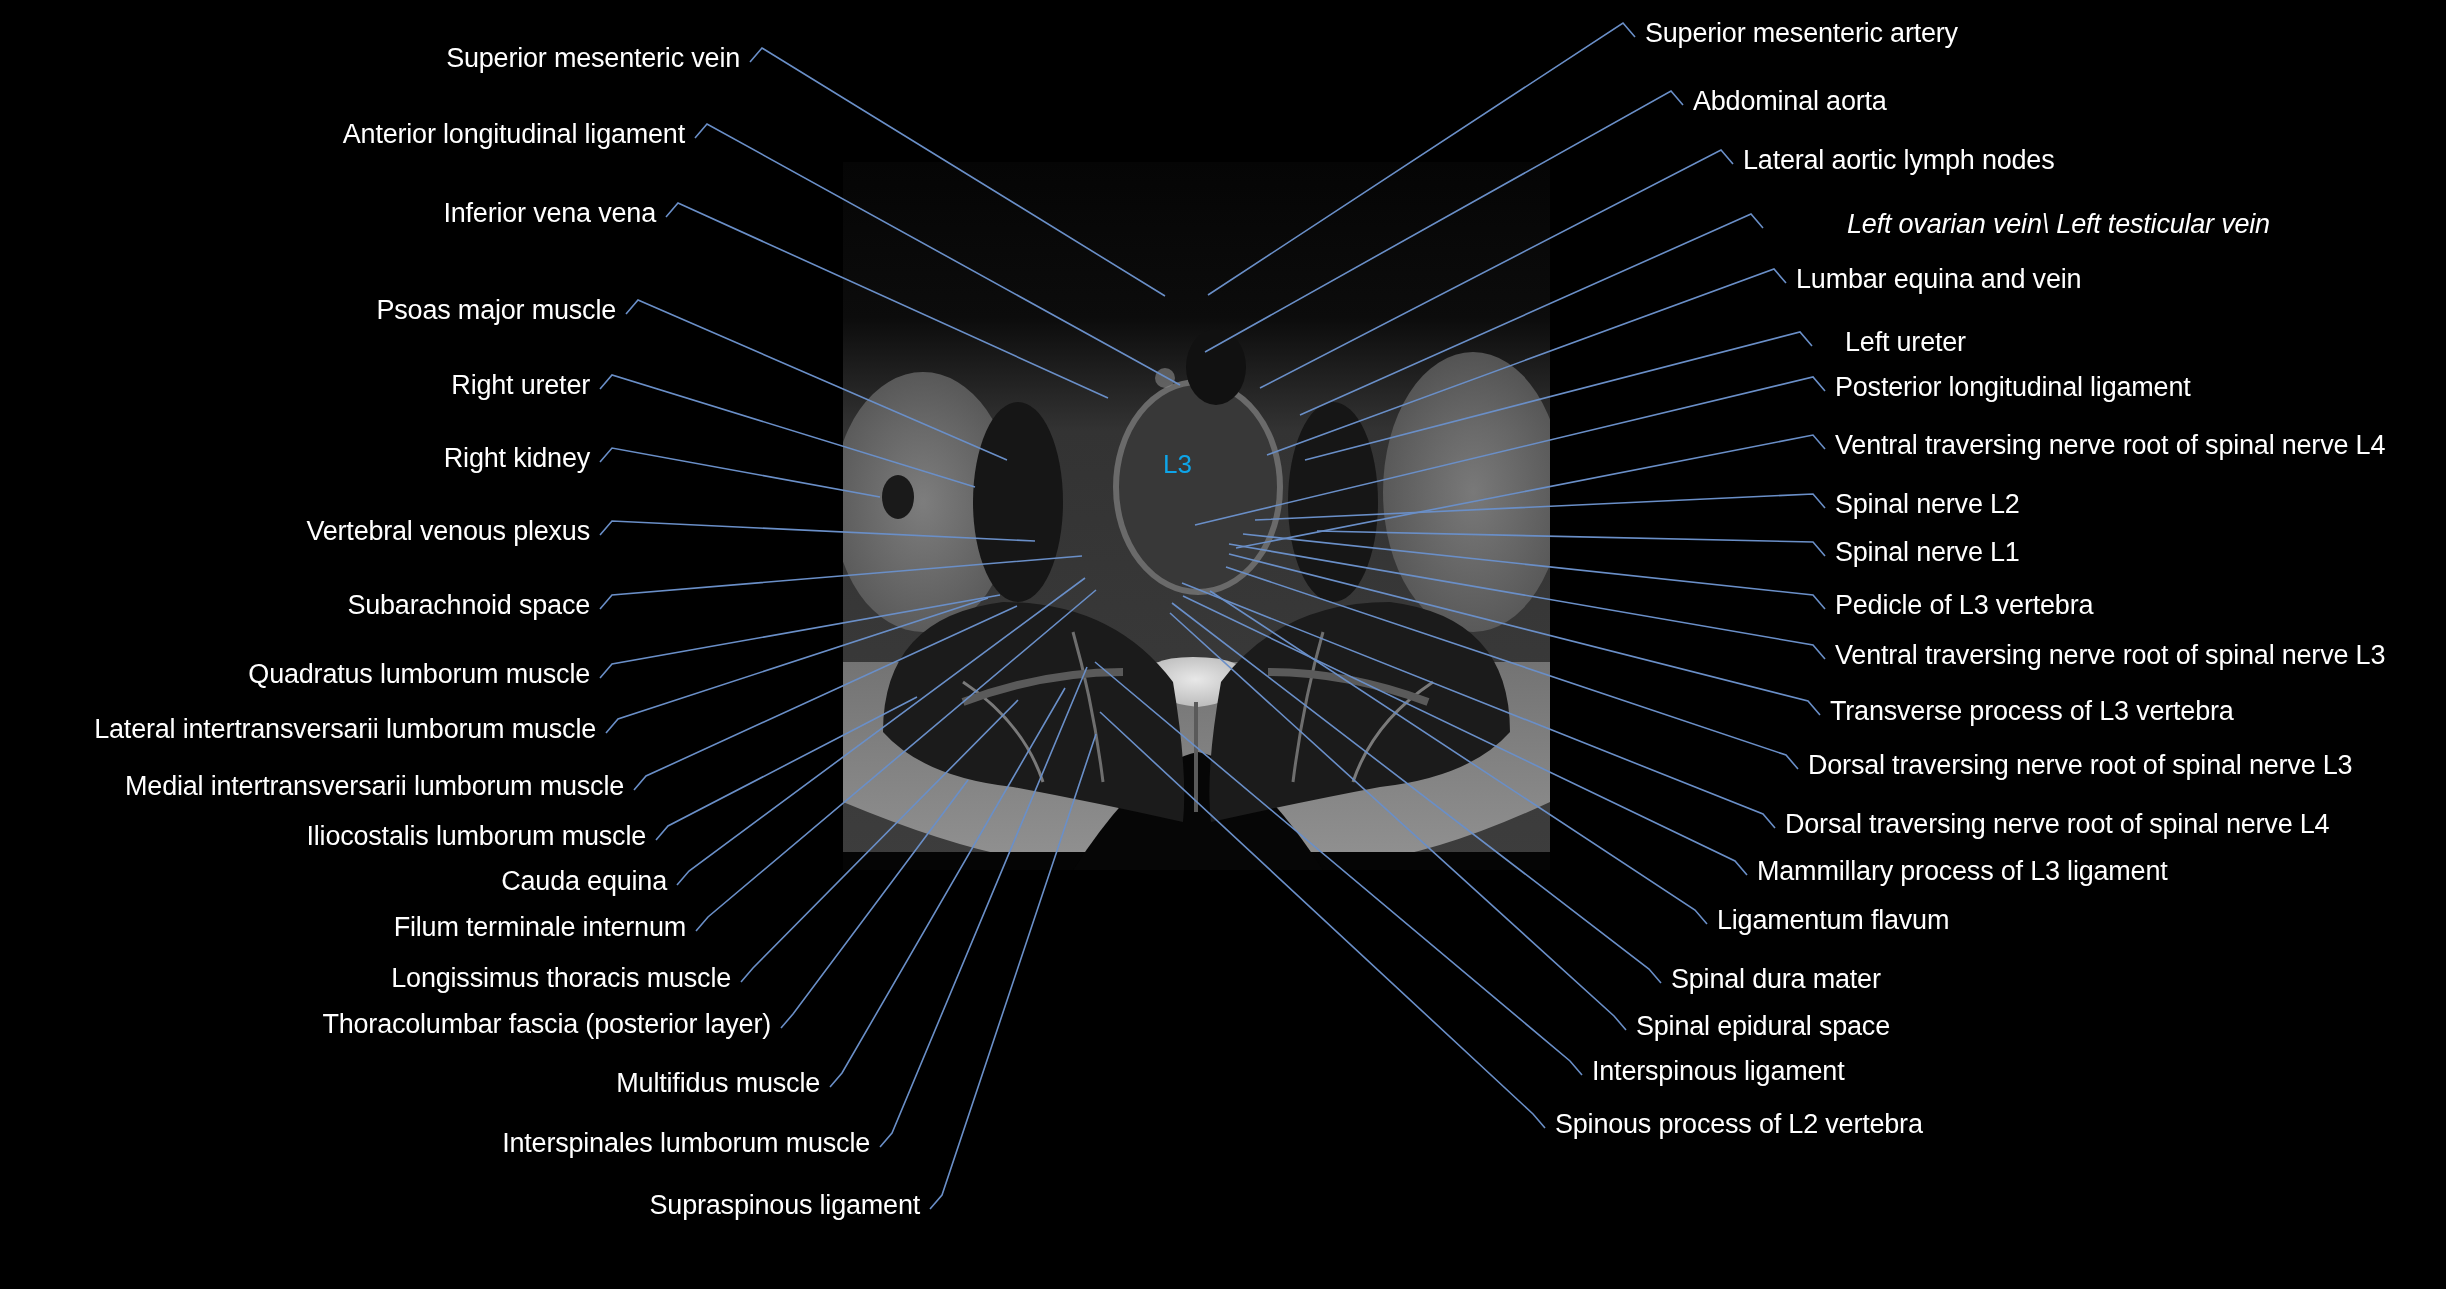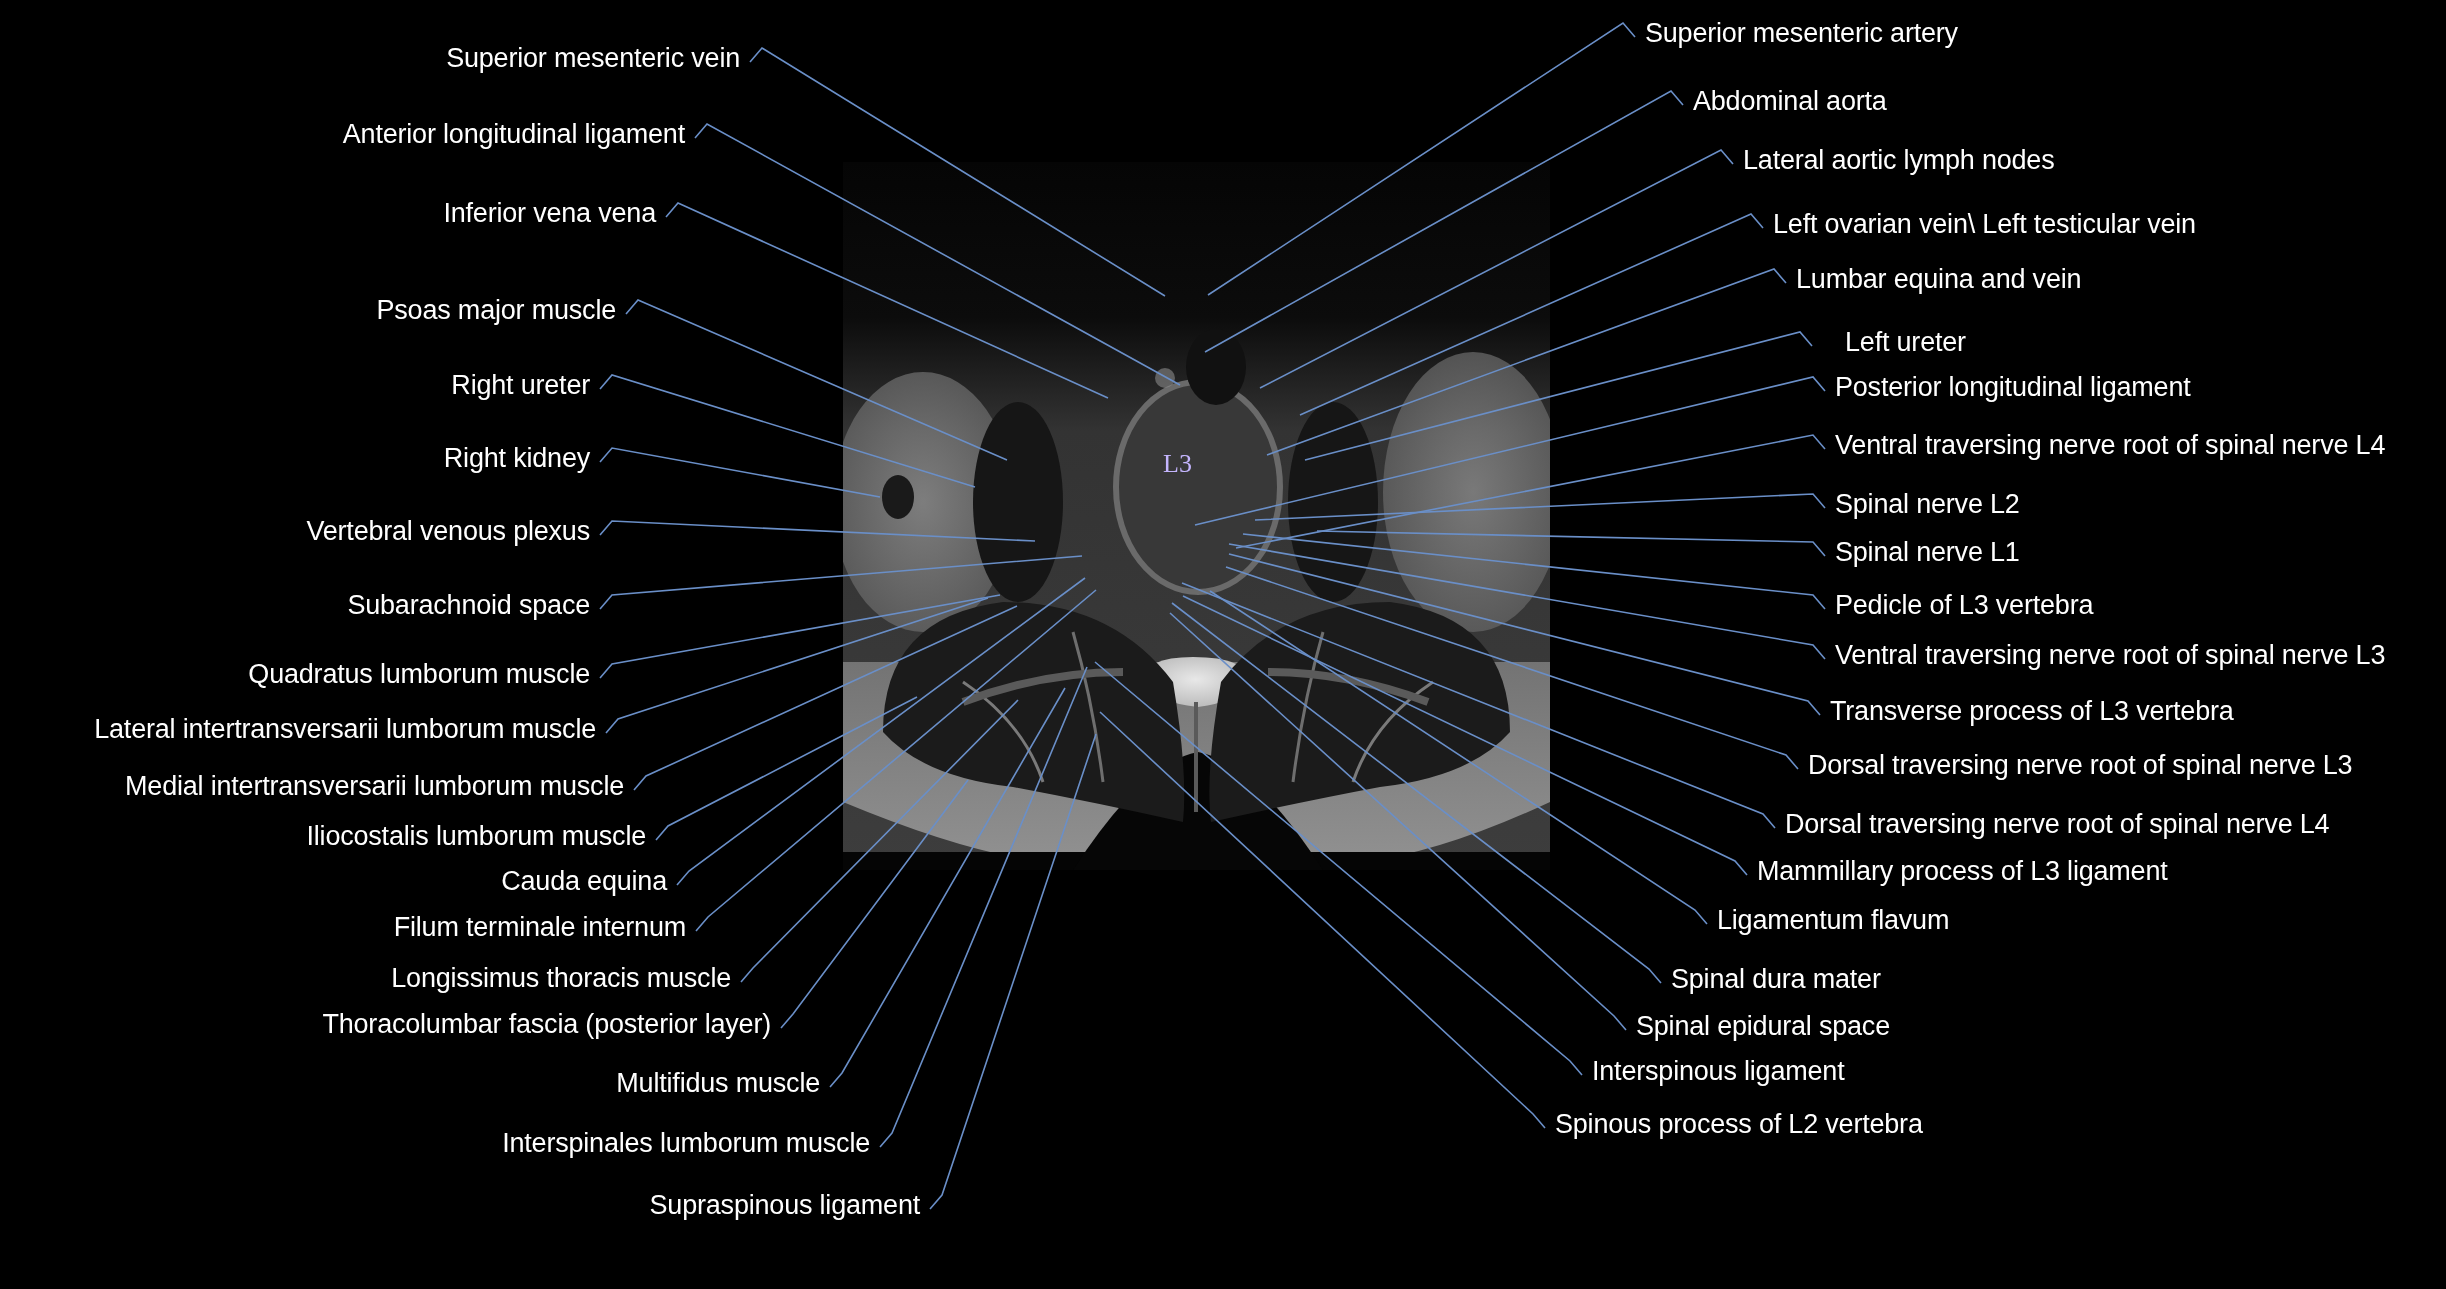--- a/index.html
+++ b/index.html
@@ -3,22 +3,22 @@
 <meta charset="utf-8">
 <style>
   html, body { margin: 0; padding: 0; background: #000; }
   body { width: 2446px; height: 1289px; position: relative; overflow: hidden;
          font-family: "Liberation Sans", sans-serif; }
   #stage { position: absolute; left: 0; top: 0; width: 2446px; height: 1289px; }
   .mri { position: absolute; left: 843px; top: 162px; width: 707px; height: 708px; }
   .label { position: absolute; color: #ffffff; font-size: 27px; line-height: 30px;
            white-space: nowrap; letter-spacing: -0.2px; }
   .label.left { text-align: right; transform: translateX(-100%); }
-  .vert-label { position: absolute; color: #c4b5fd; font-size: 26px;
-                font-family: Liberation Serif, serif; }
+  .vert-label { position: absolute; color: #0ea5e9; font-size: 26px;
+                font-family: Liberation Sans, sans-serif; }
   svg.lines { position: absolute; left: 0; top: 0; width: 2446px; height: 1289px; pointer-events: none; }
 </style>
 </head>
 <body>
 
 <div id="stage">
 
   <svg class="mri" viewBox="0 0 707 708" xmlns="http://www.w3.org/2000/svg">
     <defs>
       <radialGradient id="softTissue" cx="50%" cy="45%" r="65%">
@@ -144,21 +144,21 @@
       <div class="label left" style="left: 771px; top: 1009px;">Thoracolumbar fascia (posterior layer)</div>
       <div class="label left" style="left: 820px; top: 1068px;">Multifidus muscle</div>
       <div class="label left" style="left: 870px; top: 1128px;">Interspinales lumborum muscle</div>
       <div class="label left" style="left: 920px; top: 1190px;">Supraspinous ligament</div>
     </div>
 
   <div id="right-labels">
       <div class="label" style="left: 1645px; top: 18px;">Superior mesenteric artery</div>
       <div class="label" style="left: 1693px; top: 86px;">Abdominal aorta</div>
       <div class="label" style="left: 1743px; top: 145px;">Lateral aortic lymph nodes</div>
-      <div class="label" style="left: 1773px; top: 209px;">Left ovarian vein\ Left testicular vein</div>
+      <div class="label" style="left: 1847px; top: 209px; font-style: italic;">Left ovarian vein\ Left testicular vein</div>
       <div class="label" style="left: 1796px; top: 264px;">Lumbar equina and vein</div>
       <div class="label" style="left: 1822px; top: 327px; margin-left: 23px;">Left ureter</div>
       <div class="label" style="left: 1835px; top: 372px;">Posterior longitudinal ligament</div>
       <div class="label" style="left: 1835px; top: 430px;">Ventral traversing nerve root of spinal nerve L4</div>
       <div class="label" style="left: 1835px; top: 489px;">Spinal nerve L2</div>
       <div class="label" style="left: 1835px; top: 537px;">Spinal nerve L1</div>
       <div class="label" style="left: 1835px; top: 590px;">Pedicle of L3 vertebra</div>
       <div class="label" style="left: 1835px; top: 640px;">Ventral traversing nerve root of spinal nerve L3</div>
       <div class="label" style="left: 1830px; top: 696px;">Transverse process of L3 vertebra</div>
       <div class="label" style="left: 1808px; top: 750px;">Dorsal traversing nerve root of spinal nerve L3</div>

